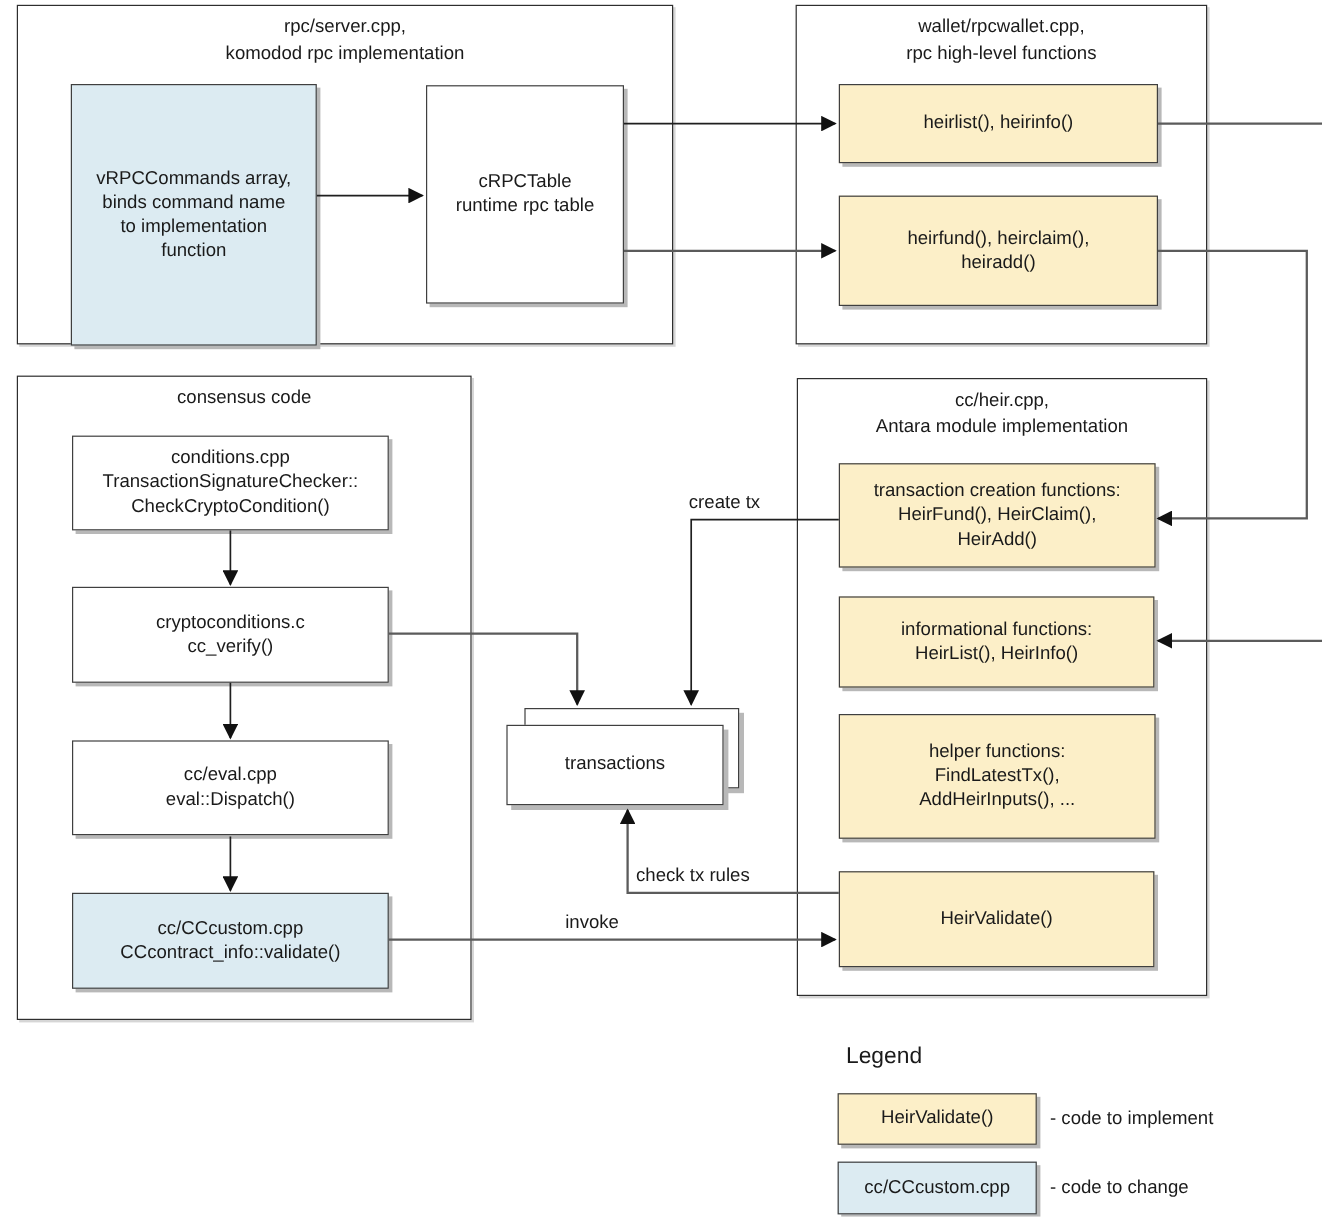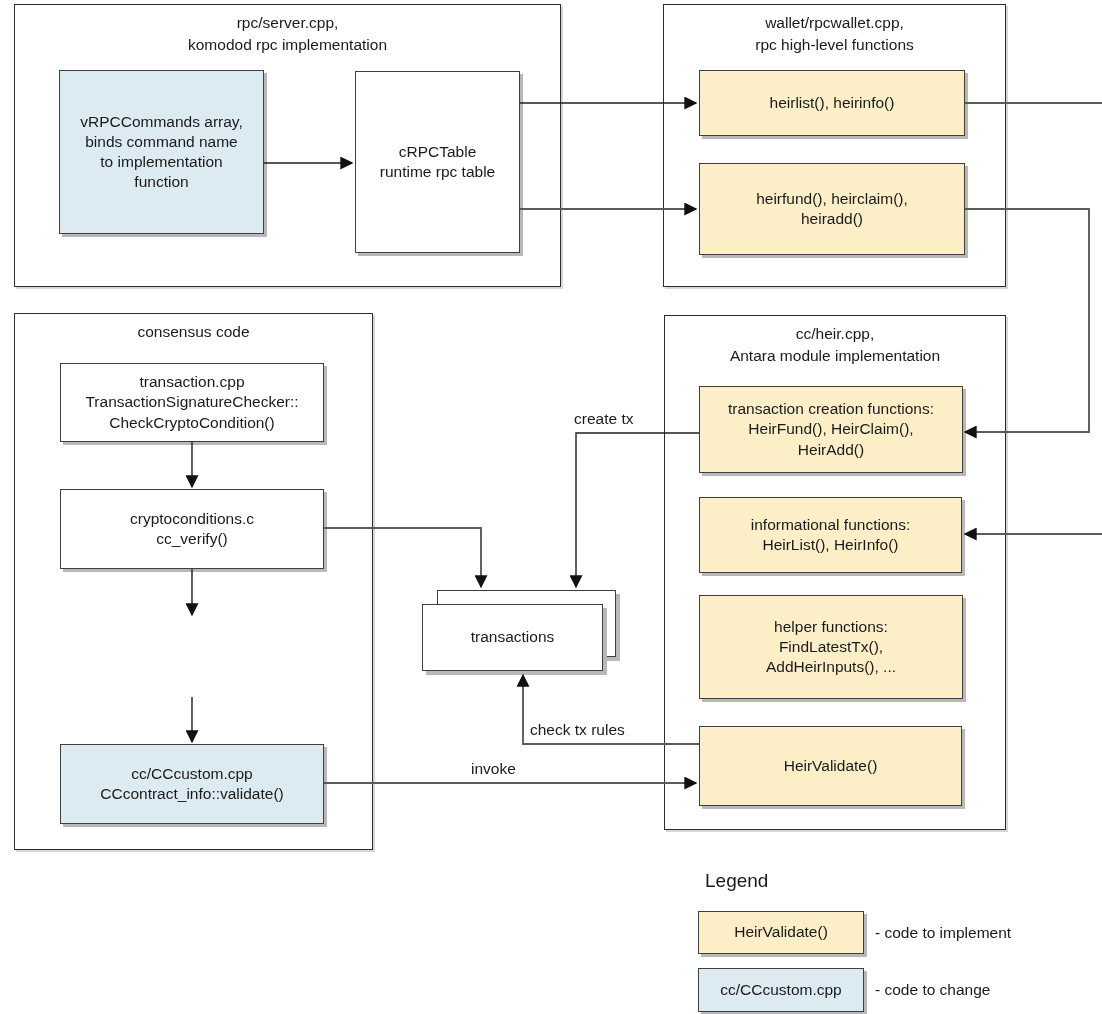--- a/index.html
+++ b/index.html
@@ -45,45 +45,47 @@
   <div class="group" style="left:3px;top:4px;width:545px;height:281px;">
     <div class="group-title">rpc/server.cpp,
 komodod rpc implementation</div>
   </div>
 
   <div class="group" style="left:652px;top:4px;width:341px;height:281px;">
     <div class="group-title">wallet/rpcwallet.cpp,
 rpc high-level functions</div>
   </div>
 
-  <div class="group" style="left:3px;top:313px;width:357px;height:535px;">
+  <div class="group" style="left:3px;top:313px;width:357px;height:535px;padding-left:20px;">
     <div class="group-title">consensus code</div>
   </div>
 
   <div class="group" style="left:653px;top:315px;width:340px;height:513px;">
     <div class="group-title">cc/heir.cpp,
 Antara module implementation</div>
   </div>
 
-  <div class="node change" style="left:48px;top:70px;width:205px;height:164px;">vRPCCommands array,
+  <div class="node change" style="left:48px;top:70px;width:205px;height:218px;">vRPCCommands array,
 binds command name
 to implementation
 function</div>
   <div class="node plain" style="left:344px;top:71px;width:165px;height:182px;">cRPCTable
 runtime rpc table</div>
 
   <div class="node implement" style="left:688px;top:70px;width:266px;height:66px;">heirlist(), heirinfo()</div>
   <div class="node implement" style="left:688px;top:163px;width:266px;height:92px;">heirfund(), heirclaim(),
 heiradd()</div>
 
-  <div class="node plain" style="left:49px;top:363px;width:264px;height:79px;">transaction.cpp
+  <div class="node plain" style="left:49px;top:363px;width:264px;height:79px;">conditions.cpp
 TransactionSignatureChecker::
 CheckCryptoCondition()</div>
   <div class="node plain" style="left:49px;top:489px;width:264px;height:80px;">cryptoconditions.c
 cc_verify()</div>
+  <div class="node plain" style="left:49px;top:617px;width:264px;height:79px;">cc/eval.cpp
+eval::Dispatch()</div>
   <div class="node change" style="left:49px;top:744px;width:264px;height:80px;">cc/CCcustom.cpp
 CCcontract_info::validate()</div>
 
   <div class="node implement" style="left:688px;top:386px;width:264px;height:87px;">transaction creation functions:
 HeirFund(), HeirClaim(),
 HeirAdd()</div>
   <div class="node implement" style="left:688px;top:595px;width:264px;height:104px;">helper functions:
 FindLatestTx(),
 AddHeirInputs(), ...</div>
   <div class="node implement" style="left:688px;top:497px;width:263px;height:76px;">informational functions:

